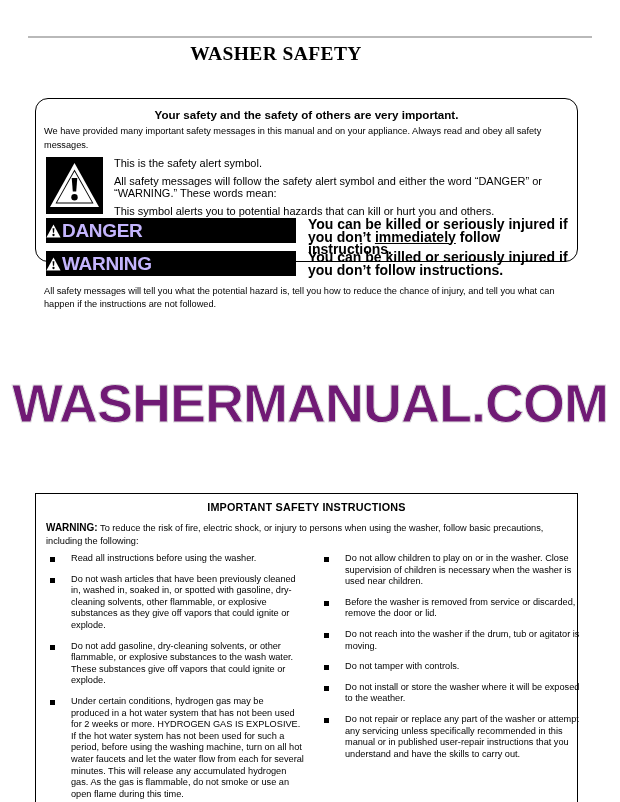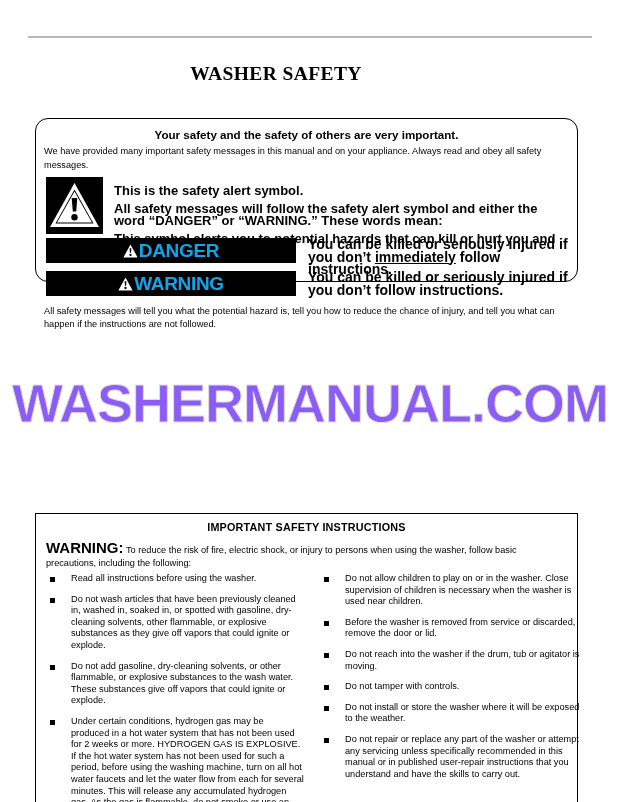--- a/index.html
+++ b/index.html
@@ -37,21 +37,20 @@
   .page-title {
     position: absolute;
     left: 0;
     top: 43px;
     width: 552px;
     text-align: center;
     font-family: "Liberation Serif", serif;
     font-weight: bold;
     font-size: 19.5px;
     letter-spacing: 0.4px;
-    margin-top: 20px;
   }
 
   
   .box {
     position: absolute;
     border: 1.6px solid #000;
     box-sizing: border-box;
     background: #fff;
   }
 
@@ -80,51 +79,49 @@
     top: 58px;
     width: 57px;
     height: 57px;
     background: #000;
   }
   .alert-symbol svg { display: block; }
 
   .b1-lines {
     position: absolute;
     left: 78px;
-    top: 66px;
+    top: 58px;
     width: 455px;
-    font-size: 13px;
+    font-size: 11px;
     line-height: 12px;
-    font-weight: bold;
   }
   .b1-lines p { margin: 0 0 6px 0; }
 
   
   .signal-row {
     position: absolute;
     left: 10px;
     width: 527px;
   }
   #danger-row { top: 119px; }
   #warning-row { top: 152px; }
 
   .signal-bar {
     position: absolute;
     left: 0;
     top: 0;
     width: 250px;
     height: 25px;
     background: #000;
-    color: #0ea5e9;
+    color: #c4b5fd;
     font-weight: bold;
     font-size: 19px;
     letter-spacing: -0.3px;
     display: flex;
     align-items: center;
-    justify-content: center;
   }
   .signal-bar .tri { margin-right: 1px; display:flex; align-items:center; }
   .signal-text {
     position: absolute;
     left: 262px;
     top: 0;
     width: 268px;
     font-size: 14px;
     font-weight: bold;
     line-height: 12.5px;
@@ -152,21 +149,21 @@
     font-weight: bold;
     letter-spacing: 0.2px;
   }
   .b2-warning {
     position: absolute;
     left: 10px; top: 27px;
     width: 520px;
     font-size: 9.2px;
     line-height: 13px;
   }
-  .b2-warning b { font-size: 15px; }
+  .b2-warning b { font-size: 10px; }
 
   .col {
     position: absolute;
     top: 59px;
     font-size: 9.2px;
     line-height: 11.6px;
   }
   #col-left  { left: 14px;  width: 254px; }
   #col-right { left: 288px; width: 256px; }
 
@@ -189,21 +186,21 @@
   .watermark {
     position: absolute;
     left: 0;
     top: 372px;
     width: 620px;
     text-align: center;
     font-family: "Liberation Sans", sans-serif;
     font-weight: bold;
     font-size: 54px;
     letter-spacing: -1px;
-    color: #8b5cf6;
+    color: #701a75;
     -webkit-text-stroke: 1px #dedede;
     pointer-events: none;
     user-select: none;
     z-index: 0;
   }
   .above-wm { position: relative; z-index: 2; }
 </style>
 </head>
 <body>
 

